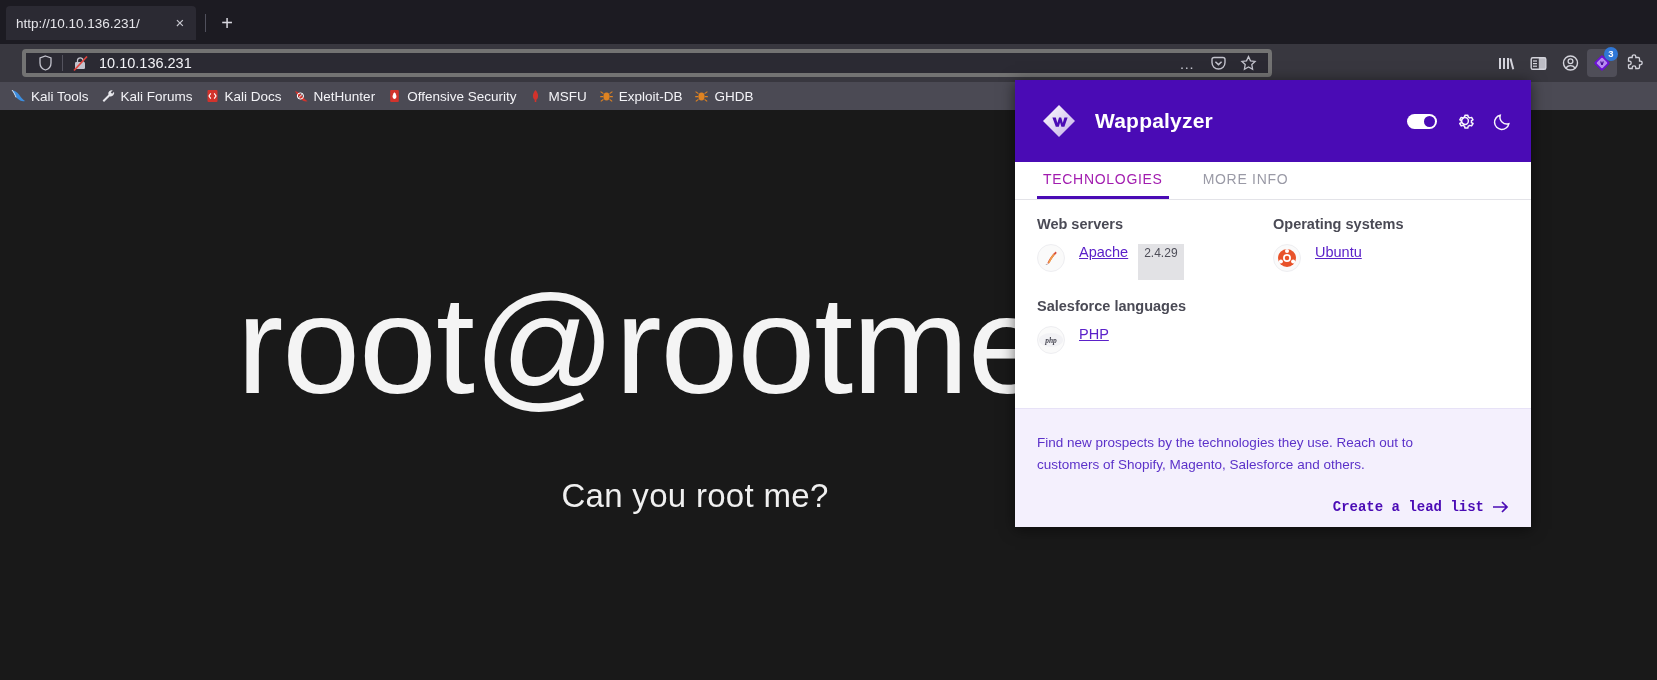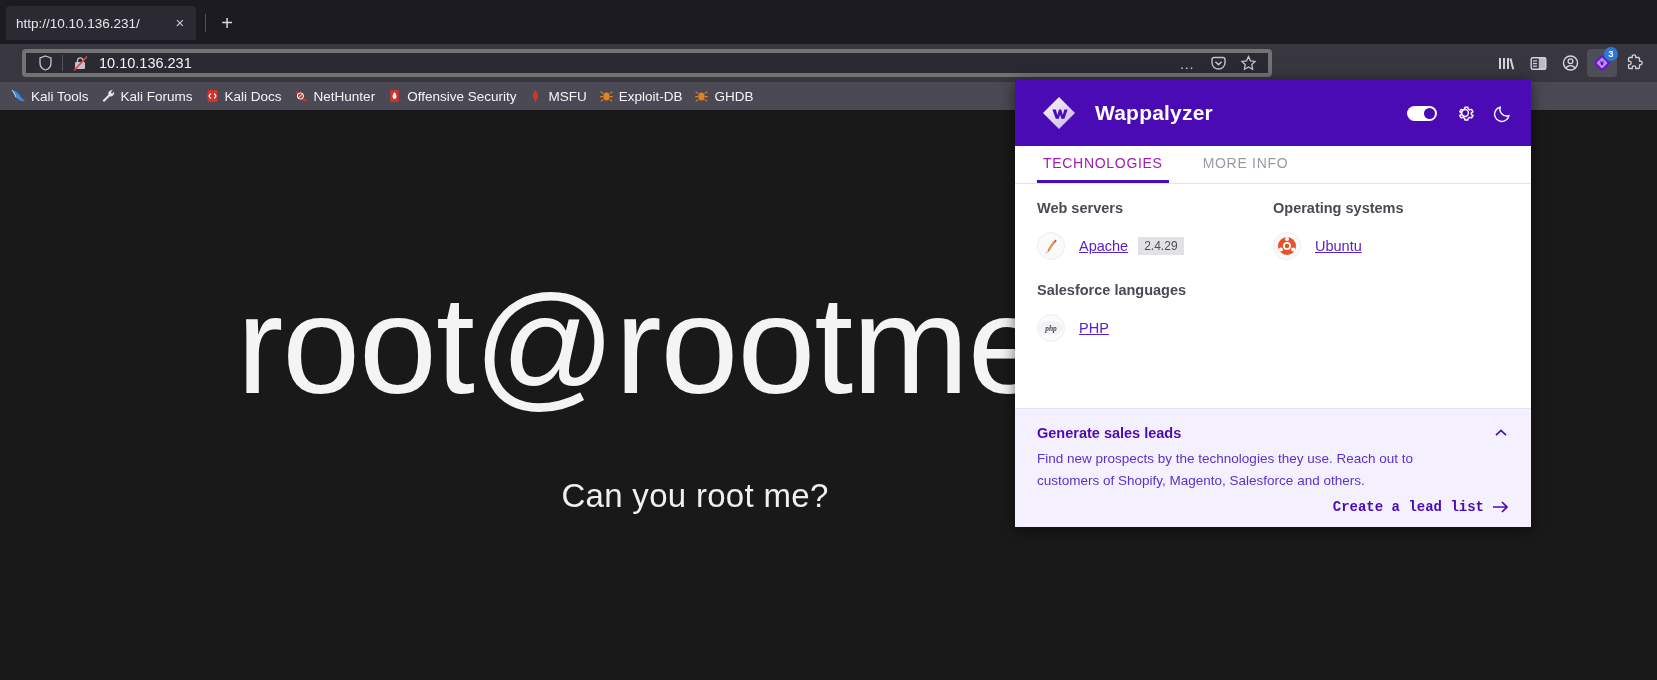--- a/index.html
+++ b/index.html
@@ -116,21 +116,21 @@
     letter-spacing:0.3px;
   }
 
   
   .wapp {
     position:absolute; top:80px; left:1015px; width:516px; height:447px;
     background:#ffffff; box-shadow:0 2px 14px rgba(0,0,0,.55);
     overflow:hidden; z-index:20;
   }
   .wapp-head {
-    height:66px; background:#4a0bb5; display:flex; align-items:center;
+    height:82px; background:#4a0bb5; display:flex; align-items:center;
     padding:0 18px 0 22px;
   }
   .wapp-logo { width:44px; height:44px; flex:none; margin-right:14px; }
   .wapp-name {
     color:#fff; font-size:21px; font-weight:bold; letter-spacing:.2px; flex:1;
   }
   .wapp-head-actions { display:flex; align-items:center; gap:18px; }
   .toggle {
     width:30px; height:15px; background:#fff; border-radius:8px;
     position:relative; cursor:pointer;
@@ -151,21 +151,21 @@
     border-bottom:3px solid transparent; font-weight:500;
   }
   .wtab.sel { color:#a21caf; border-bottom-color:#4a0bb5; }
 
   .wapp-body { padding:16px 22px 0 22px; background:#fff; height:224px; }
   .wgrid { display:flex; }
   .wcol { width:50%; }
   .wcat {
     font-size:14.5px; font-weight:bold; color:#4a4a55; margin-bottom:12px;
   }
-  .wrow { display:flex; align-items:center; height:36px; margin-bottom:16px; }
+  .wrow { display:flex; height:36px; margin-bottom:16px; }
   .wico {
     width:28px; height:28px; border-radius:50%; background:#fafafa;
     border:1px solid #eeeef1; display:flex; align-items:center;
     justify-content:center; flex:none; margin-right:14px; overflow:hidden;
   }
   .wlink {
     color:#5b21c9; font-size:14.5px; text-decoration:underline; cursor:pointer;
   }
   .wver {
     margin-left:10px; background:#e2e2e5; color:#4e4e58; font-size:12px;
@@ -447,28 +447,20 @@
               </svg>
             </span>
             <span class="wlink">PHP</span>
           </div>
         </div>
         <div class="wcol"></div>
       </div>
     </div>
 
     <div class="wapp-promo">
-      <div class="promo-head">
-        <span class="promo-title">Generate sales leads</span>
-        <span class="chev">
-          <svg width="16" height="16" viewBox="0 0 16 16">
-            <path d="M3 10.2 8 5.4l5 4.8" fill="none" stroke="#4a0bb5" stroke-width="1.6"></path>
-          </svg>
-        </span>
-      </div>
       <div class="promo-text">Find new prospects by the technologies they use. Reach out to customers of Shopify, Magento, Salesforce and others.</div>
       <div class="promo-cta">
         <span>Create a lead list</span>
         <svg width="17" height="14" viewBox="0 0 17 14">
           <path d="M1 7h14M10 2l5 5-5 5" fill="none" stroke="#4a0bb5" stroke-width="1.7"></path>
         </svg>
       </div>
     </div>
 
   </div>

